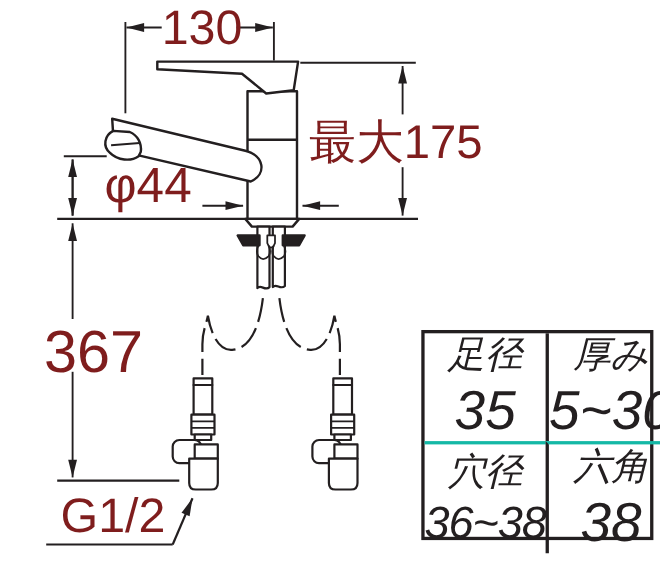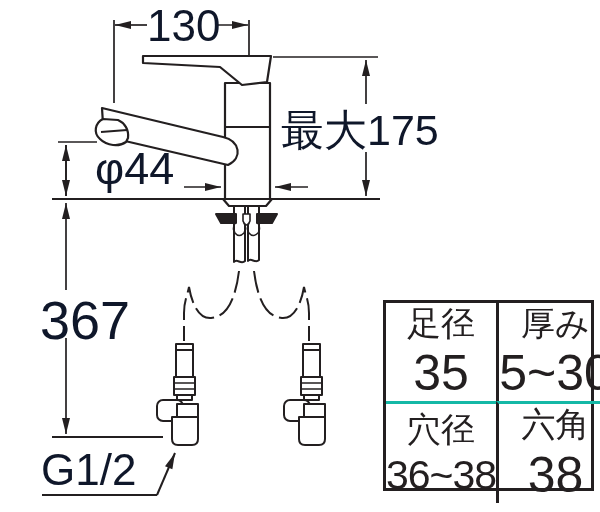--- a/index.html
+++ b/index.html
@@ -1,31 +1,31 @@
 <!DOCTYPE html>
 <html><head>
 <meta charset="utf-8">
 <style>
   html,body{margin:0;padding:0;background:#fff;}
   .stage{
     position:relative;width:600px;height:512px;background:#fff;overflow:hidden;
     font-family:"Liberation Sans","DejaVu Sans",sans-serif;color:#231f20;
   }
   .stage svg{position:absolute;left:0;top:0;}
-  .dim{position:absolute;line-height:1;white-space:nowrap;color:#0f172a;text-align:center;}
+  .dim{position:absolute;line-height:1;white-space:nowrap;color:#7f1d1d;text-align:center;}
   #dim130 {left:147px;top:4px;  font-size:44px;}
   #dimMax {left:281px;top:109px;font-size:43px;}
   #dim55  {left:4px;  top:148px;font-size:45px;}
   #dimPhi {left:95px; top:146px;font-size:45px;}
   #dim367 {left:40px; top:293px;font-size:54px;}
-  #dimG   {left:41px; top:448px;font-size:44px;}
+  #dimG   {left:55px; top:448px;font-size:44px;}
   .spec-table{
     position:absolute;left:383px;top:300px;width:211px;height:191px;
     border:3px solid #231f20;display:grid;grid-template-columns:1fr 1fr;grid-template-rows:1fr 1fr;
-    box-sizing:border-box;background:#fff;
+    box-sizing:border-box;background:#fff;font-style:italic;
   }
   .cell{
     display:flex;flex-direction:column;align-items:center;justify-content:center;
     gap:4px;box-sizing:border-box;padding-top:2px;
   }
   .cell.bl{border-left:3px solid #231f20;}
   .cell.bt{border-top:3px solid #14b8a6;}
   .clabel{font-size:34px;line-height:1.1;}
   .cvalue{font-size:50px;line-height:1.1;}
   .cvalue.small{font-size:41px;letter-spacing:-1px;}

